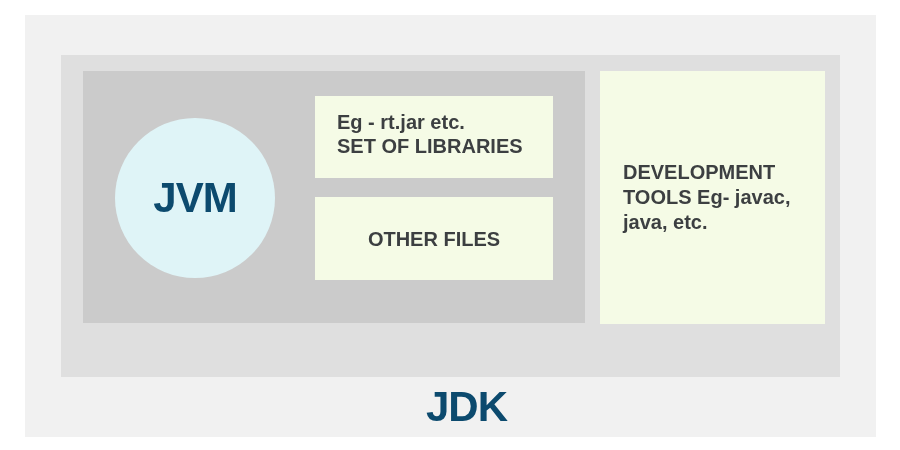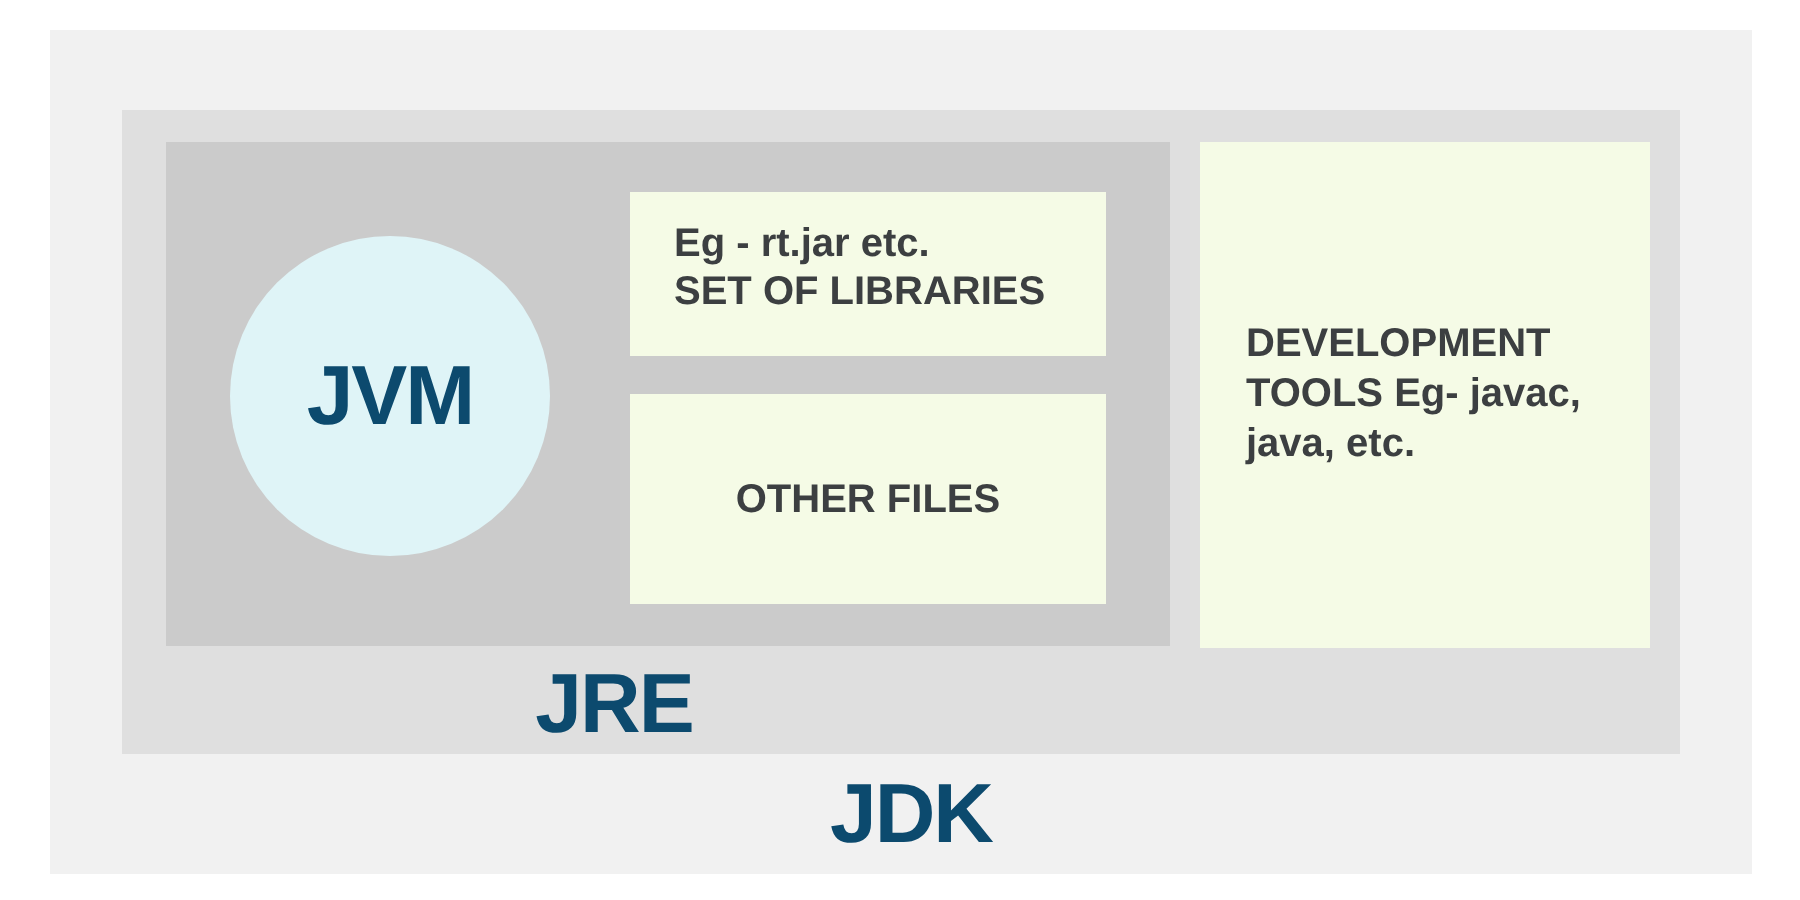--- a/index.html
+++ b/index.html
@@ -39,21 +39,21 @@
   
   .note { background: #f5fbe6; font-size: 20px; line-height: 24px; }
   .lib-box {
     left: 315px; top: 96px;
     width: 238px; height: 82px;
     box-sizing: border-box;
     padding: 14px 8px 0 22px;
   }
   .other-box {
     left: 315px; top: 197px;
-    width: 238px; height: 105px;
+    width: 238px; height: 83px;
     display: flex;
     align-items: center;
     justify-content: center;
   }
   .dev-box {
     left: 600px; top: 71px;
     width: 225px; height: 253px;
     box-sizing: border-box;
     padding: 0 10px 0 23px;
     display: flex;
@@ -102,21 +102,20 @@
         <div class="abs note other-box" style="left: 232px; top: 126px;">
           <span>OTHER FILES</span>
         </div>
 
       </div>
 
       <div class="abs note dev-box" style="left: 539px; top: 16px;">
         <span>DEVELOPMENT TOOLS Eg- javac, java, etc.</span>
       </div>
 
-      <div class="abs big-label jre-label" style="left: 106px; top: 276px;">JRE</div>
 
     </div>
 
-    <div class="abs big-label jdk-label" style="left: 5px; top: 371px;">JDK</div>
+    <div class="abs big-label jdk-label" style="left: 16px; top: 371px;">JDK</div>
 
   </div>
 
 </div>
 
 </body></html>

